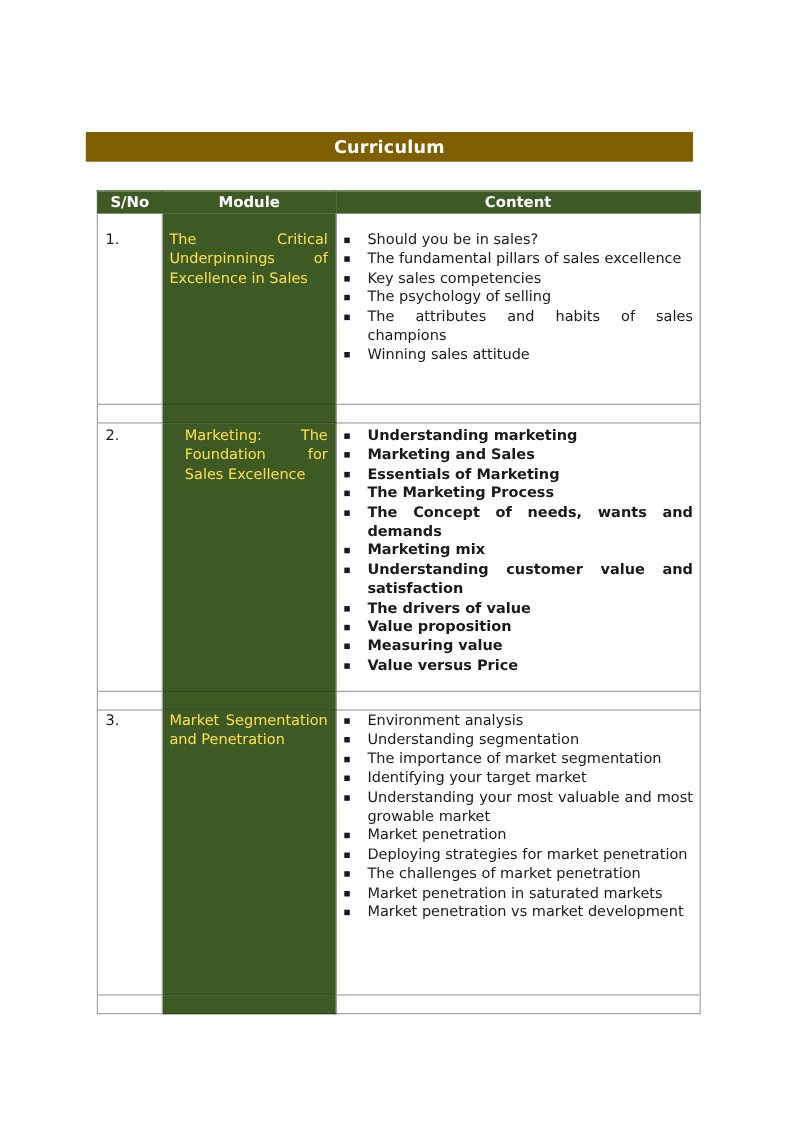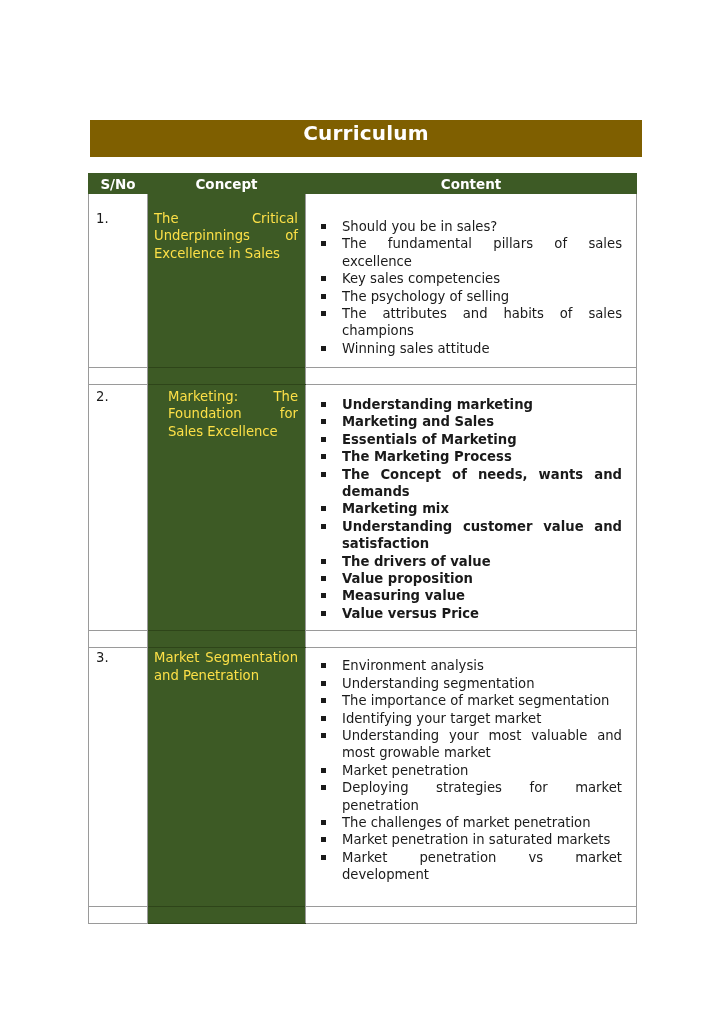--- a/index.html
+++ b/index.html
@@ -10,28 +10,28 @@
     body {
       width: 724px;
       height: 1024px;
       position: relative;
       overflow: hidden;
       font-family: "DejaVu Sans", "Liberation Sans", sans-serif;
       color: #1a1a1a;
     }
     .title-bar {
       position: absolute;
-      left: 90px;
+      left: 78px;
       top: 120px;
       width: 552px;
-      height: 37px;
+      height: 27px;
       background: #7f5f00;
       color: #ffffff;
       font-weight: bold;
-      font-size: 20px;
+      font-size: 16px;
       line-height: 27px;
       text-align: center;
       letter-spacing: 0.2px;
     }
     .curr-table {
       position: absolute;
       left: 88px;
       top: 173px;
       width: 548px;
       border-collapse: collapse;
@@ -83,21 +83,21 @@
       line-height: 17.4px;
     }
     .mod-text {
       padding: 16px 7px 0 6px;
       line-height: 17.4px;
       text-align: justify;
       text-align-last: left;
     }
     .content-list {
       list-style: none;
-      margin: 8px;
+      margin: 0;
       padding: 16px 6px 0 0;
     }
     .content-list li {
       position: relative;
       padding-left: 28px;
       line-height: 17.4px;
       text-align: justify;
       text-align-last: left;
     }
     .content-list li .bullet {
@@ -116,21 +116,21 @@
 
 <table class="curr-table">
   <colgroup>
     <col class="c-sno">
     <col class="c-mod">
     <col class="c-con">
   </colgroup>
   <thead>
     <tr>
       <th>S/No</th>
-      <th>Concept</th>
+      <th>Module</th>
       <th>Content</th>
     </tr>
   </thead>
   <tbody>
 
     <tr class="main-row first" style="height:174px;">
       <td>
           <div class="sno-text">1.</div>
         </td>
       <td class="mod">

